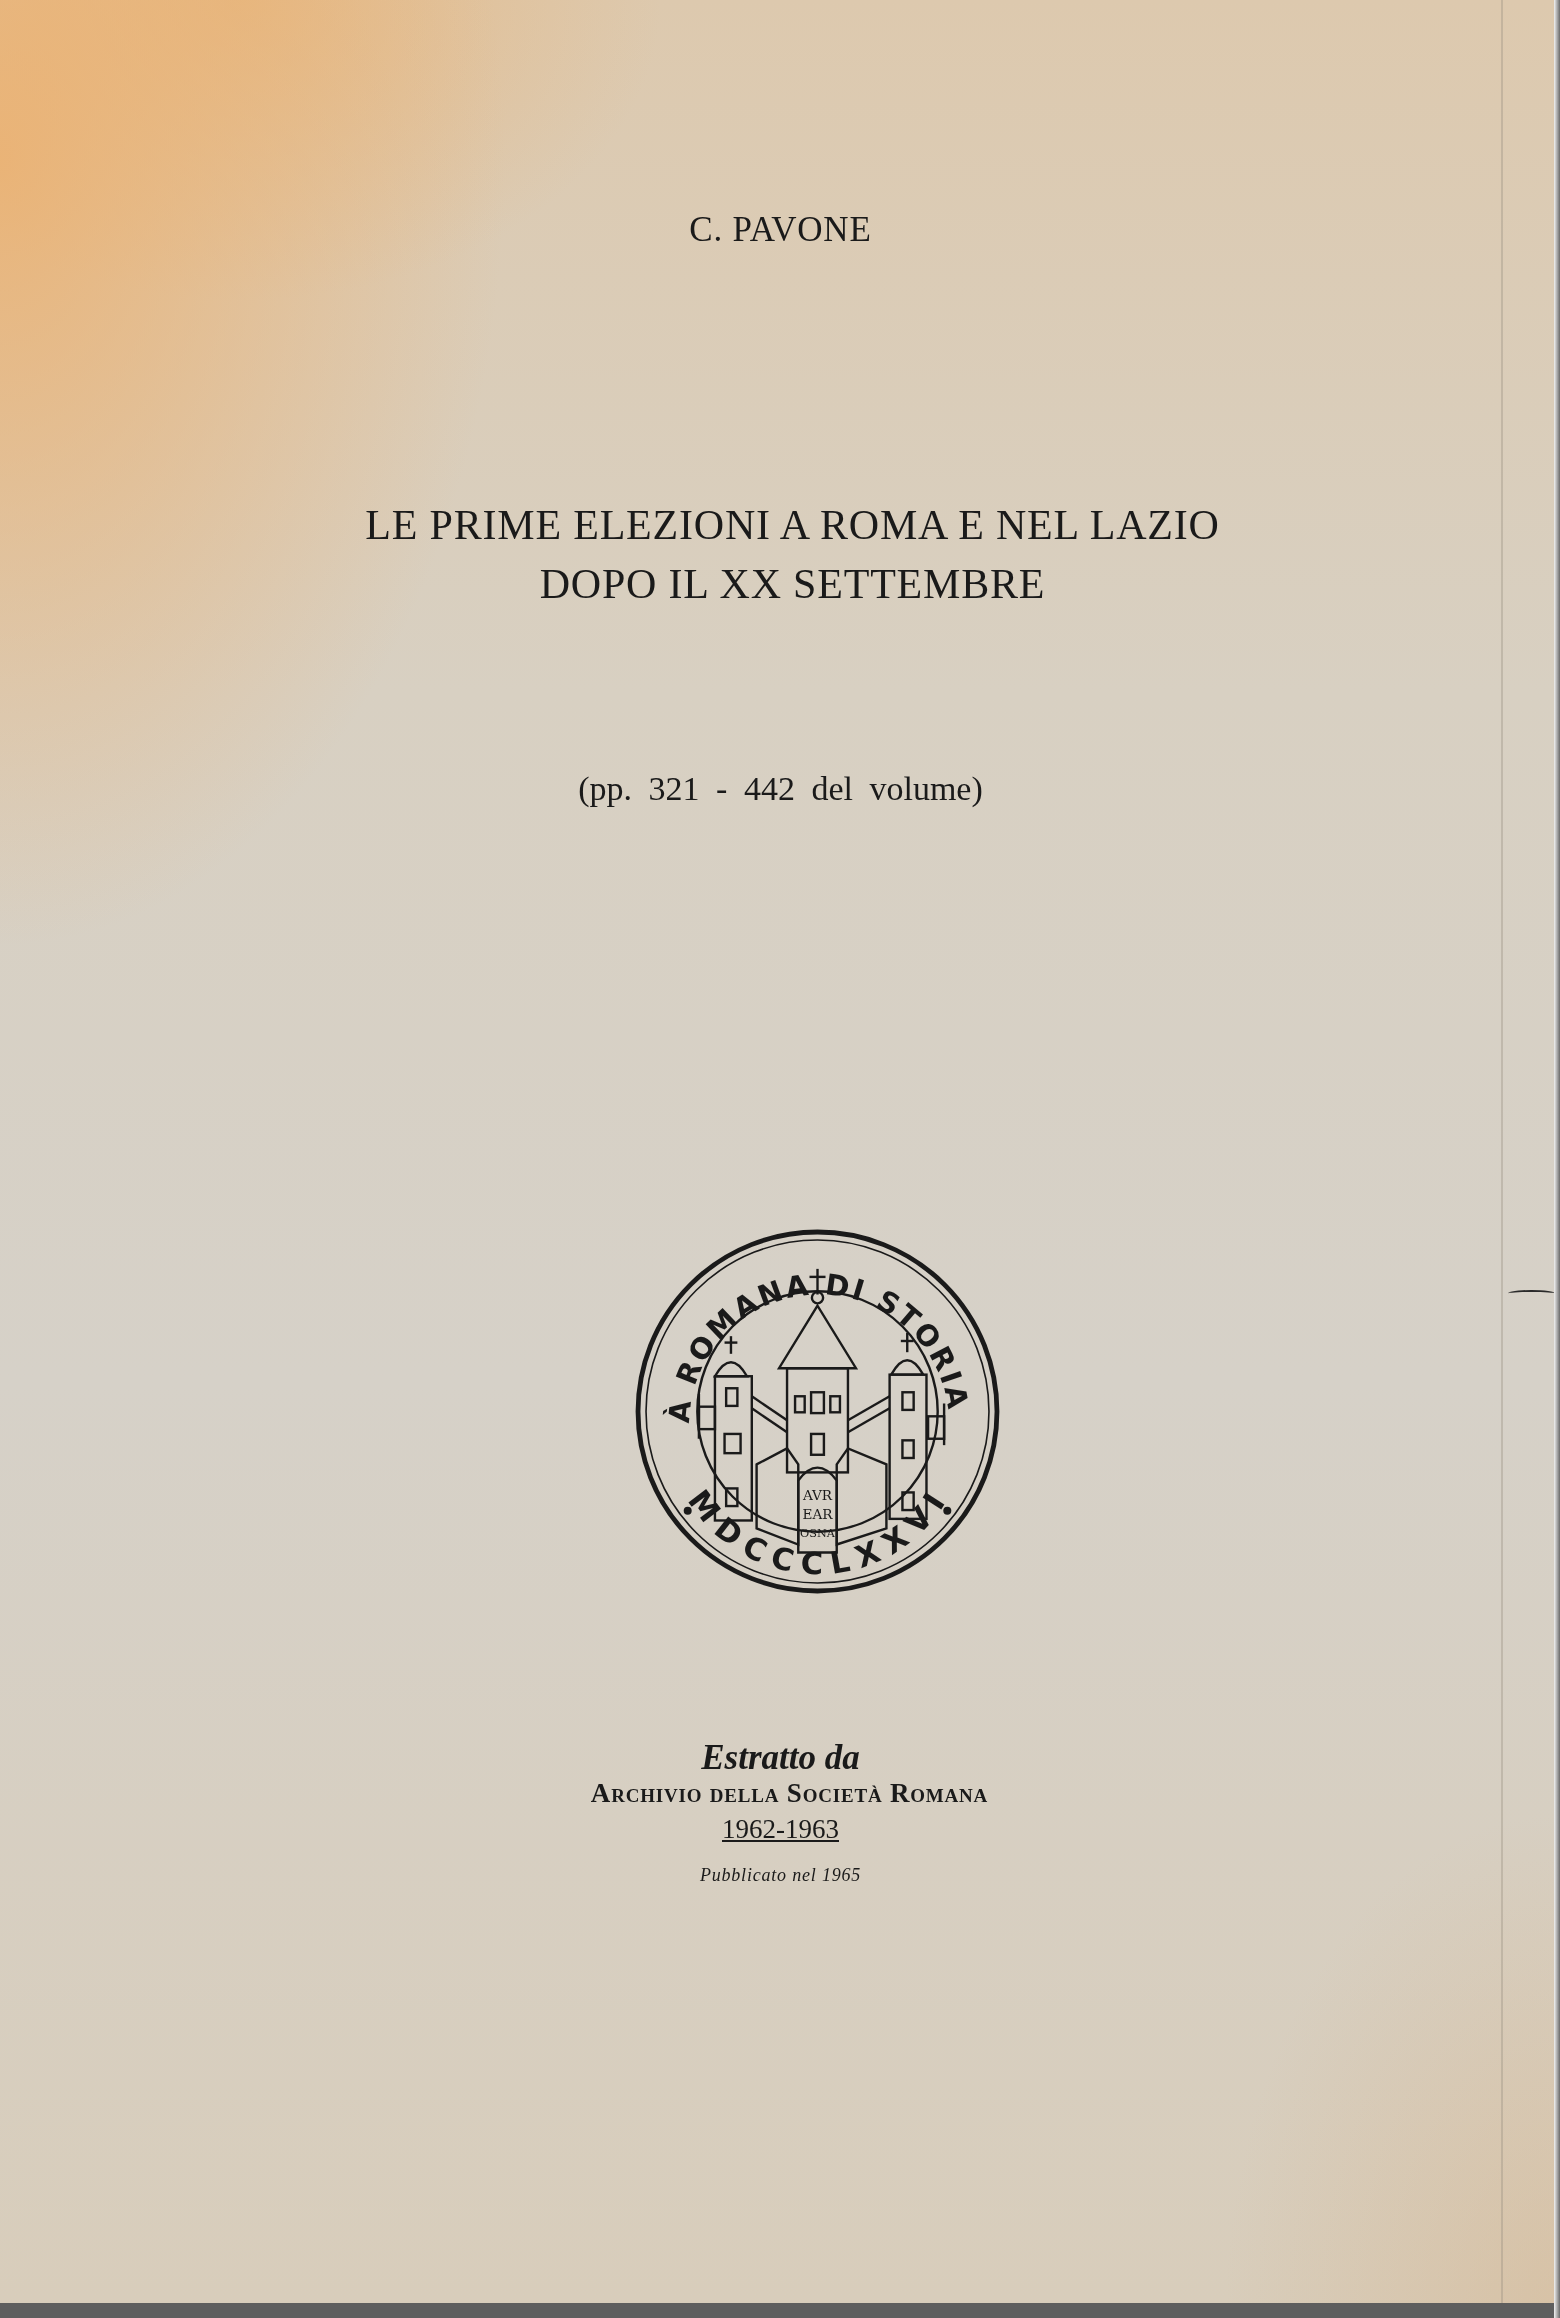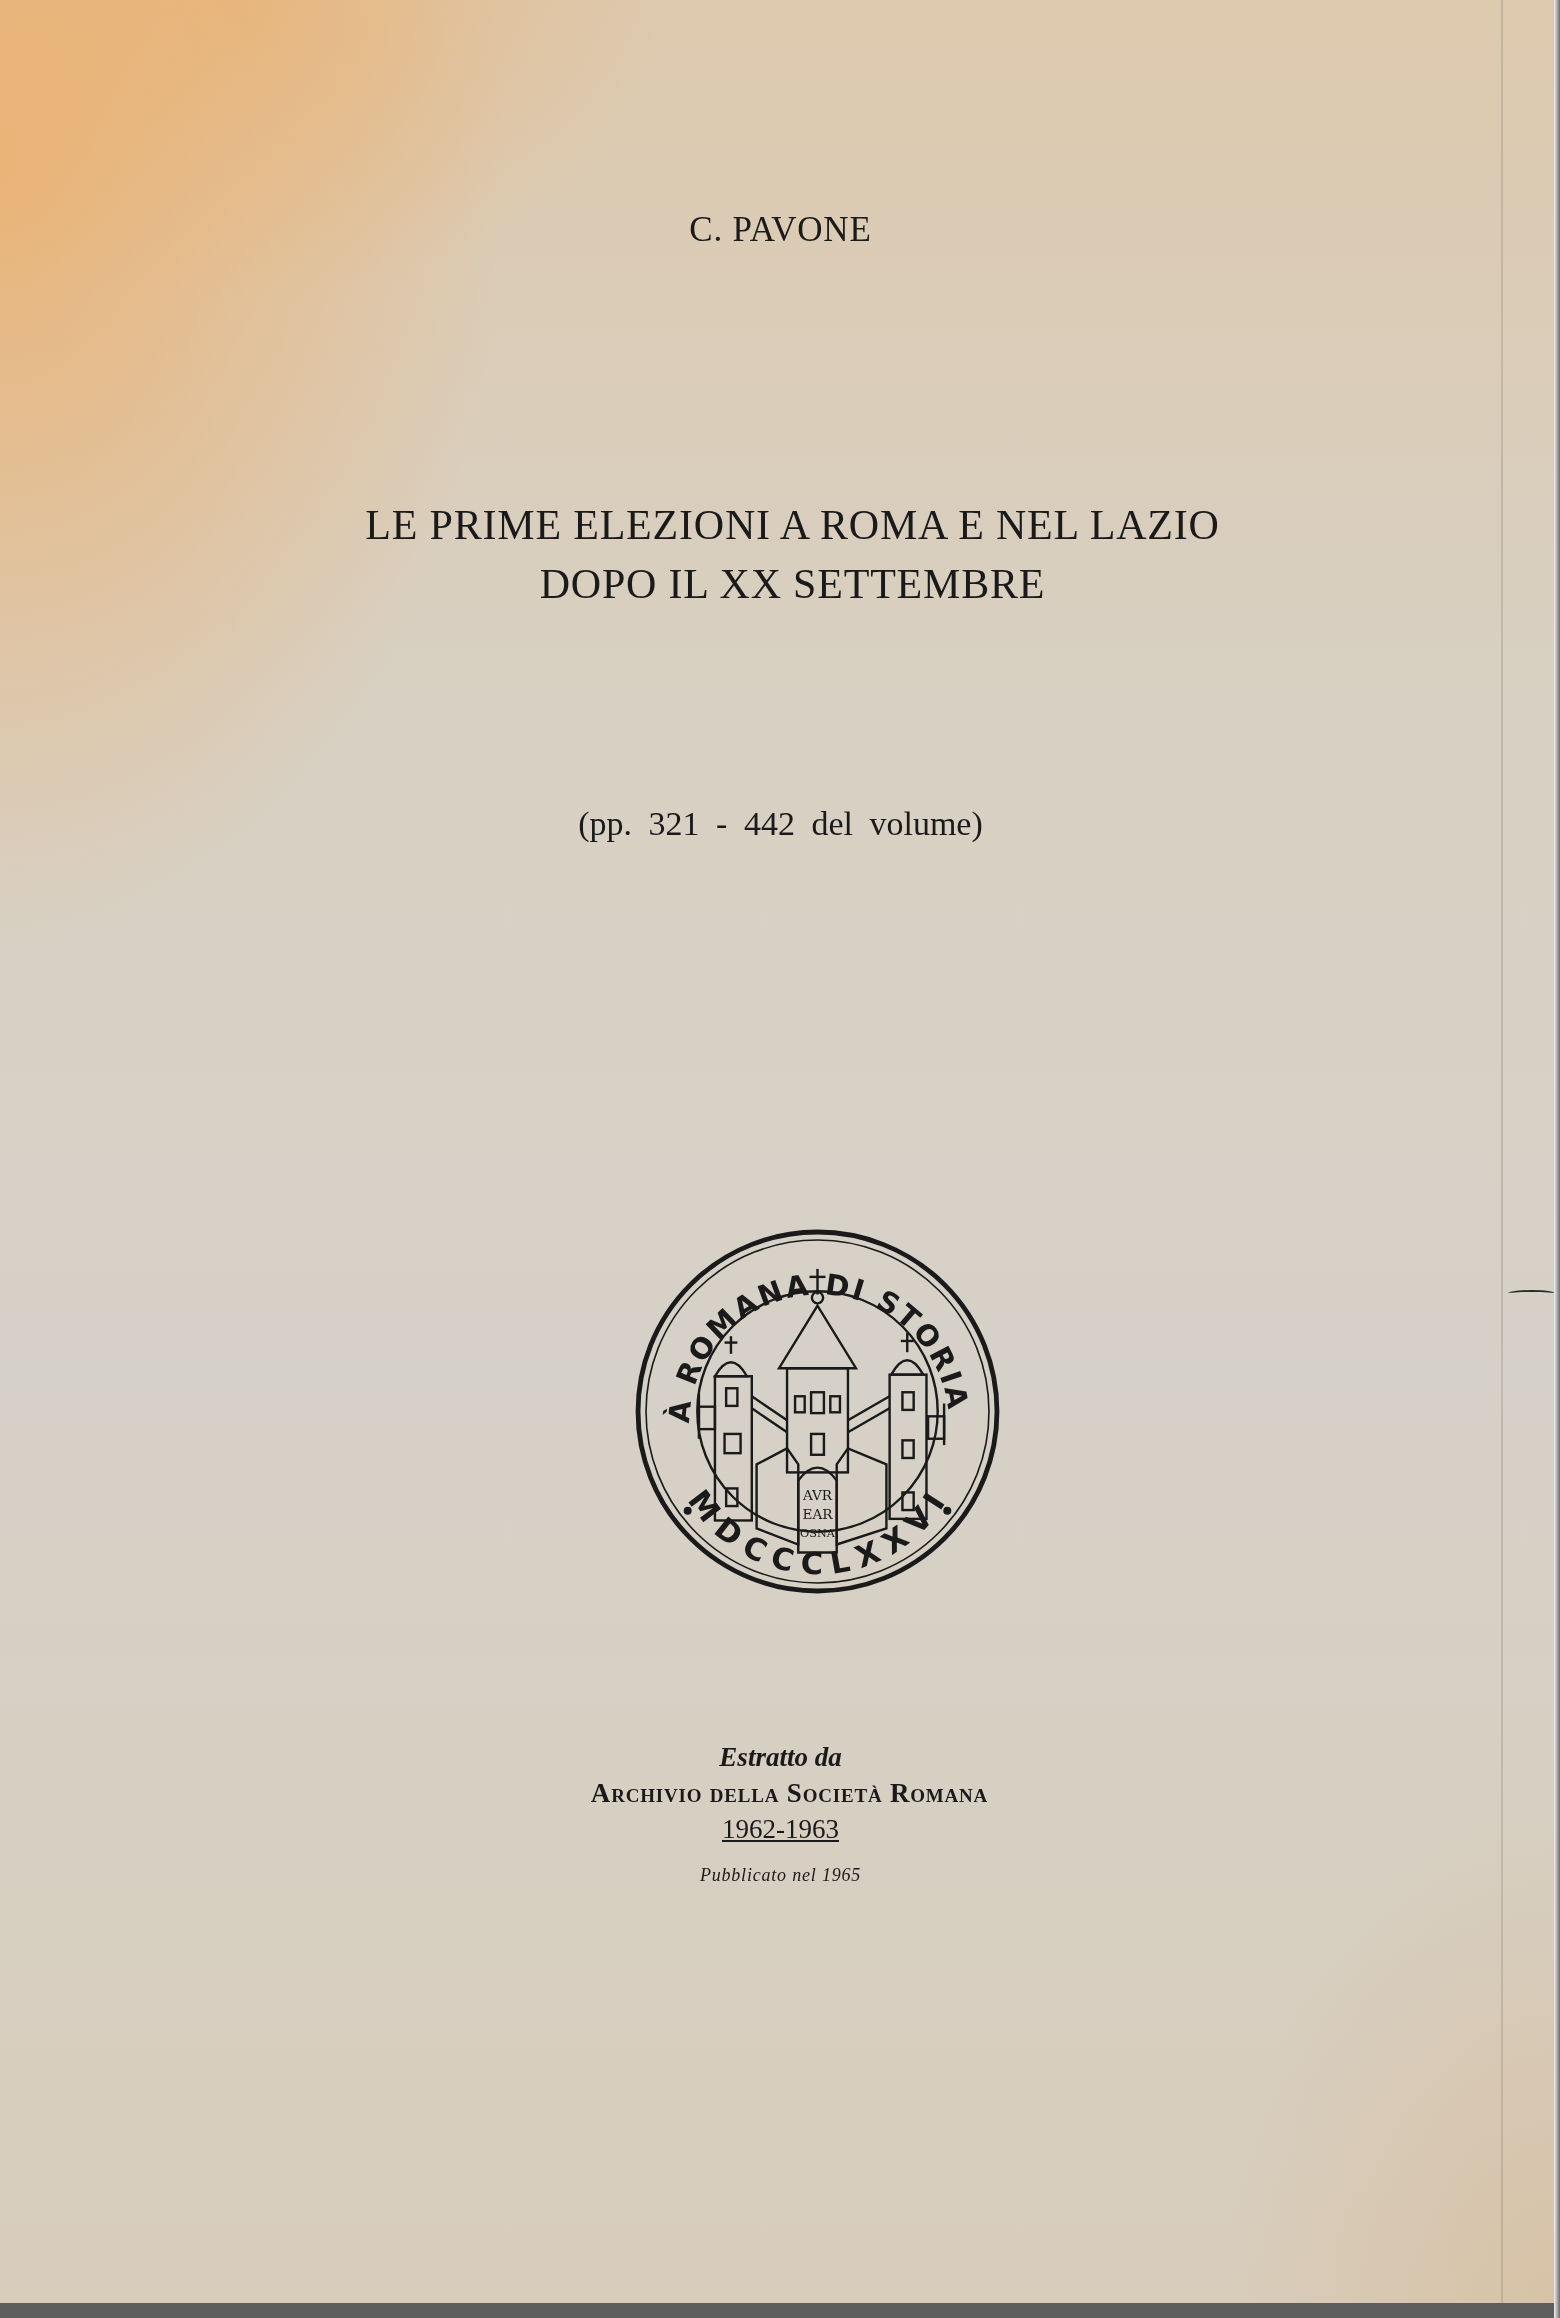--- a/index.html
+++ b/index.html
@@ -67,21 +67,21 @@
       left: 0;
       width: 1561px;
       text-align: center;
       font-size: 42px;
       line-height: 59px;
       letter-spacing: 0.8px;
       padding-left: 12px;
     }
     .pages-note {
       position: absolute;
-      top: 805px;
+      top: 770px;
       left: 0;
       width: 1561px;
       text-align: center;
       font-size: 34px;
       word-spacing: 8px;
     }
     .seal {
       position: absolute;
       left: 630px;
       top: 1224px;
@@ -91,21 +91,21 @@
     .imprint {
       position: absolute;
       top: 1739px;
       left: 0;
       width: 1561px;
       text-align: center;
     }
     .extract-label {
       font-style: italic;
       font-weight: bold;
-      font-size: 27px;
+      font-size: 35px;
       line-height: 37px;
     }
     .archive-line {
       font-variant: small-caps;
       font-weight: bold;
       font-size: 27px;
       line-height: 35px;
       letter-spacing: 0.8px;
       margin-left: 18px;
     }

